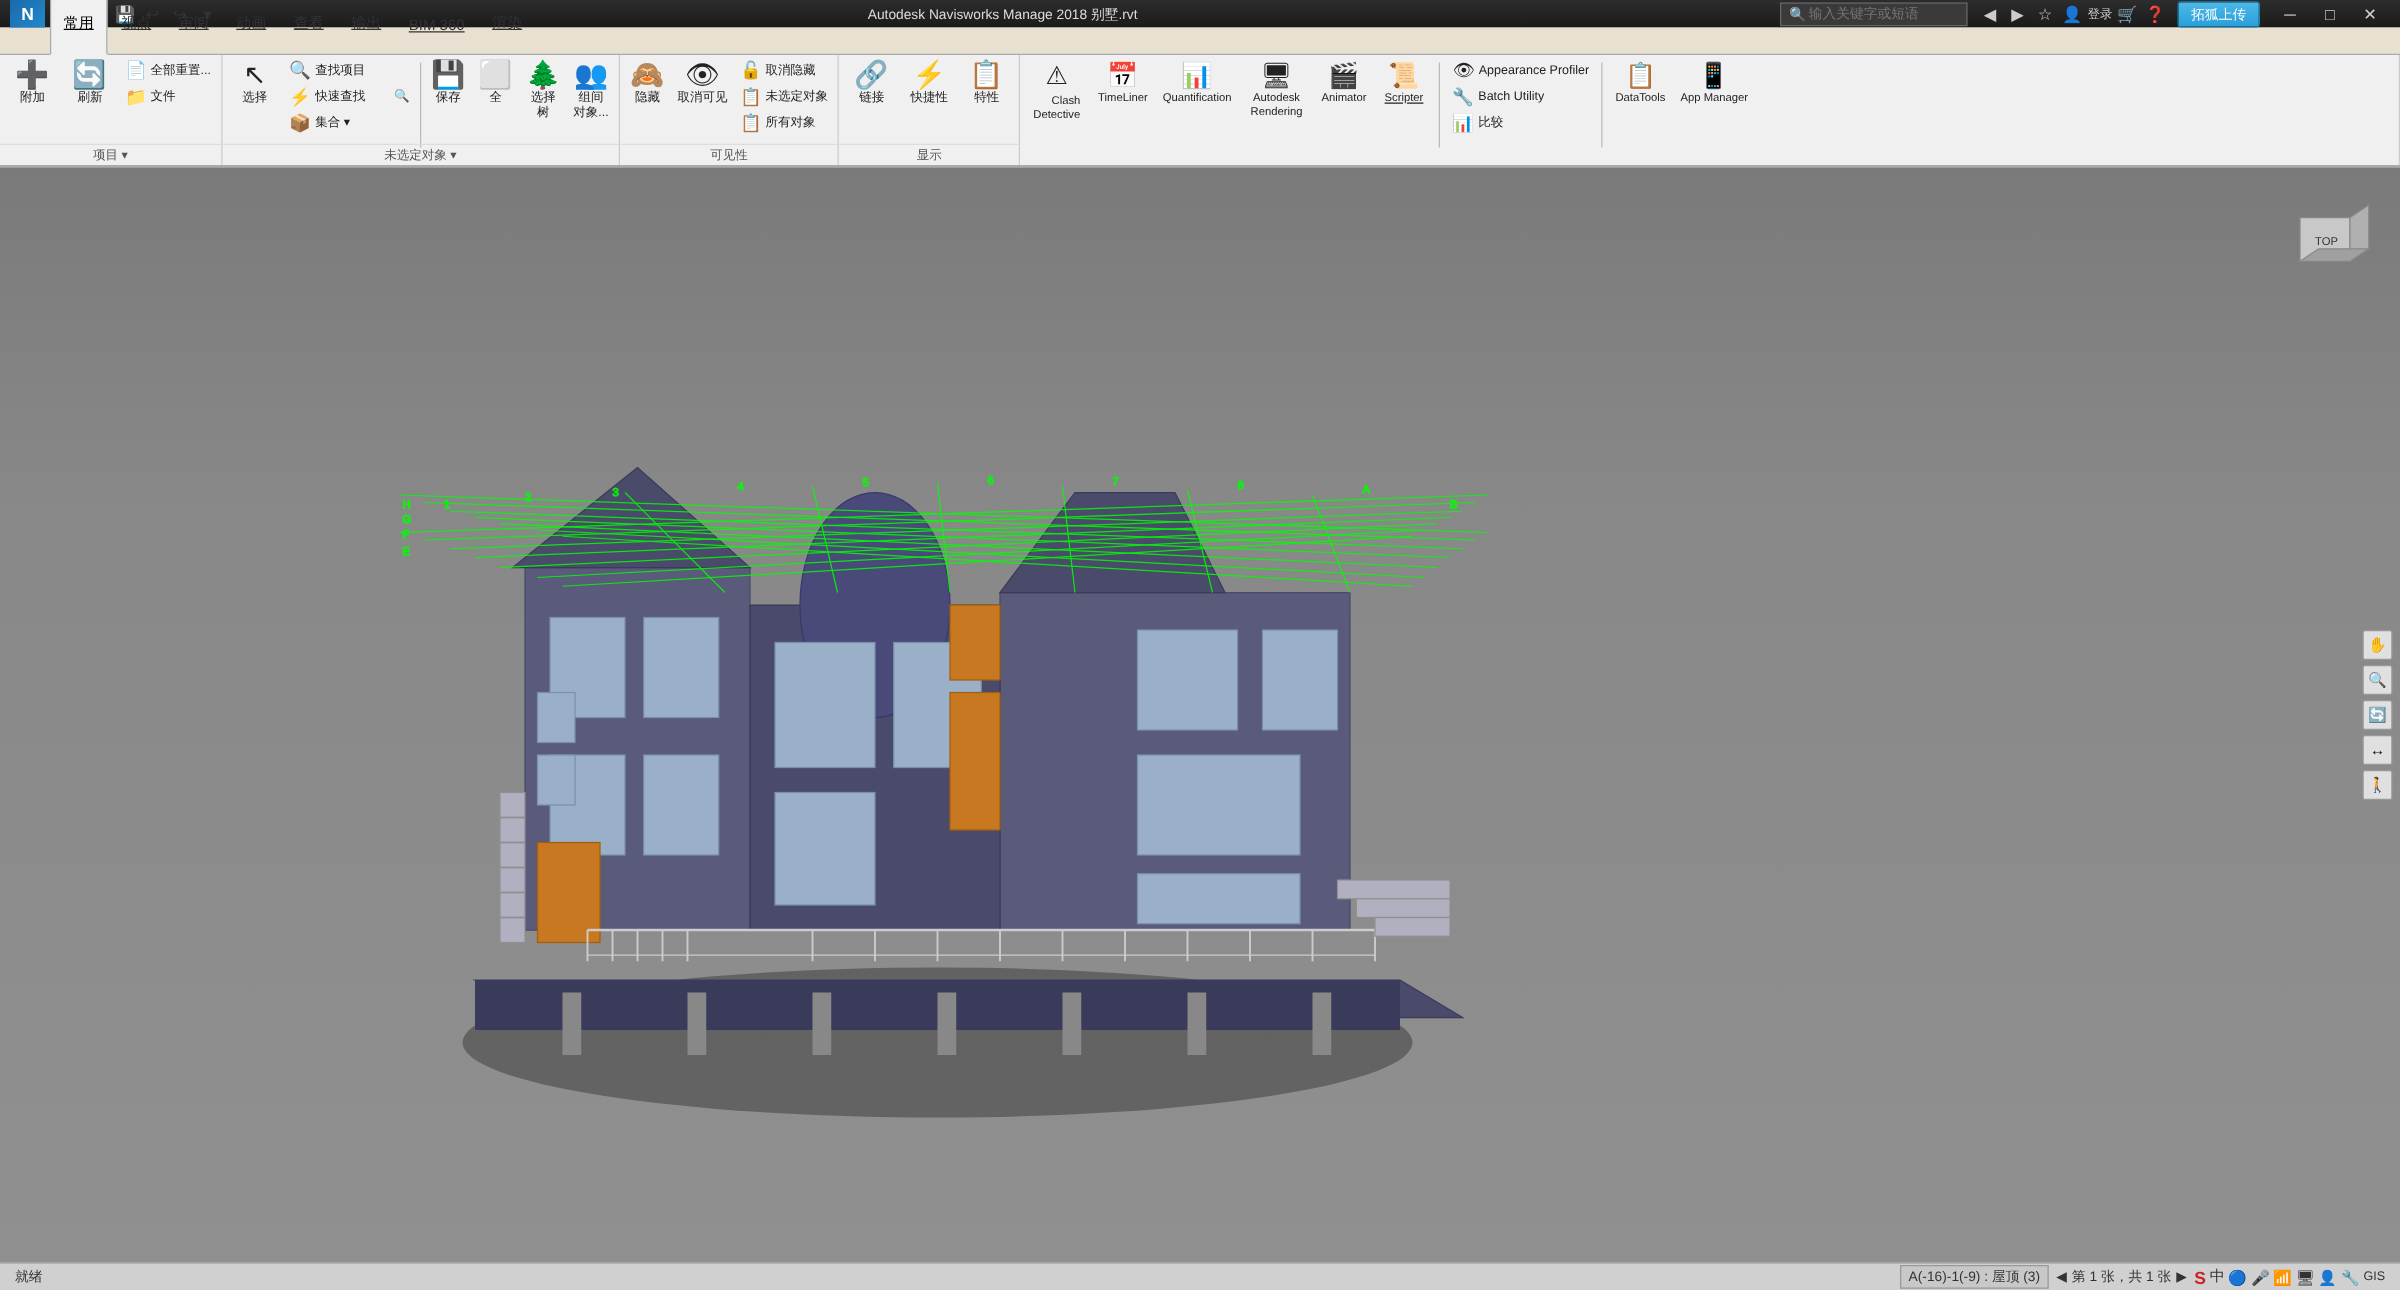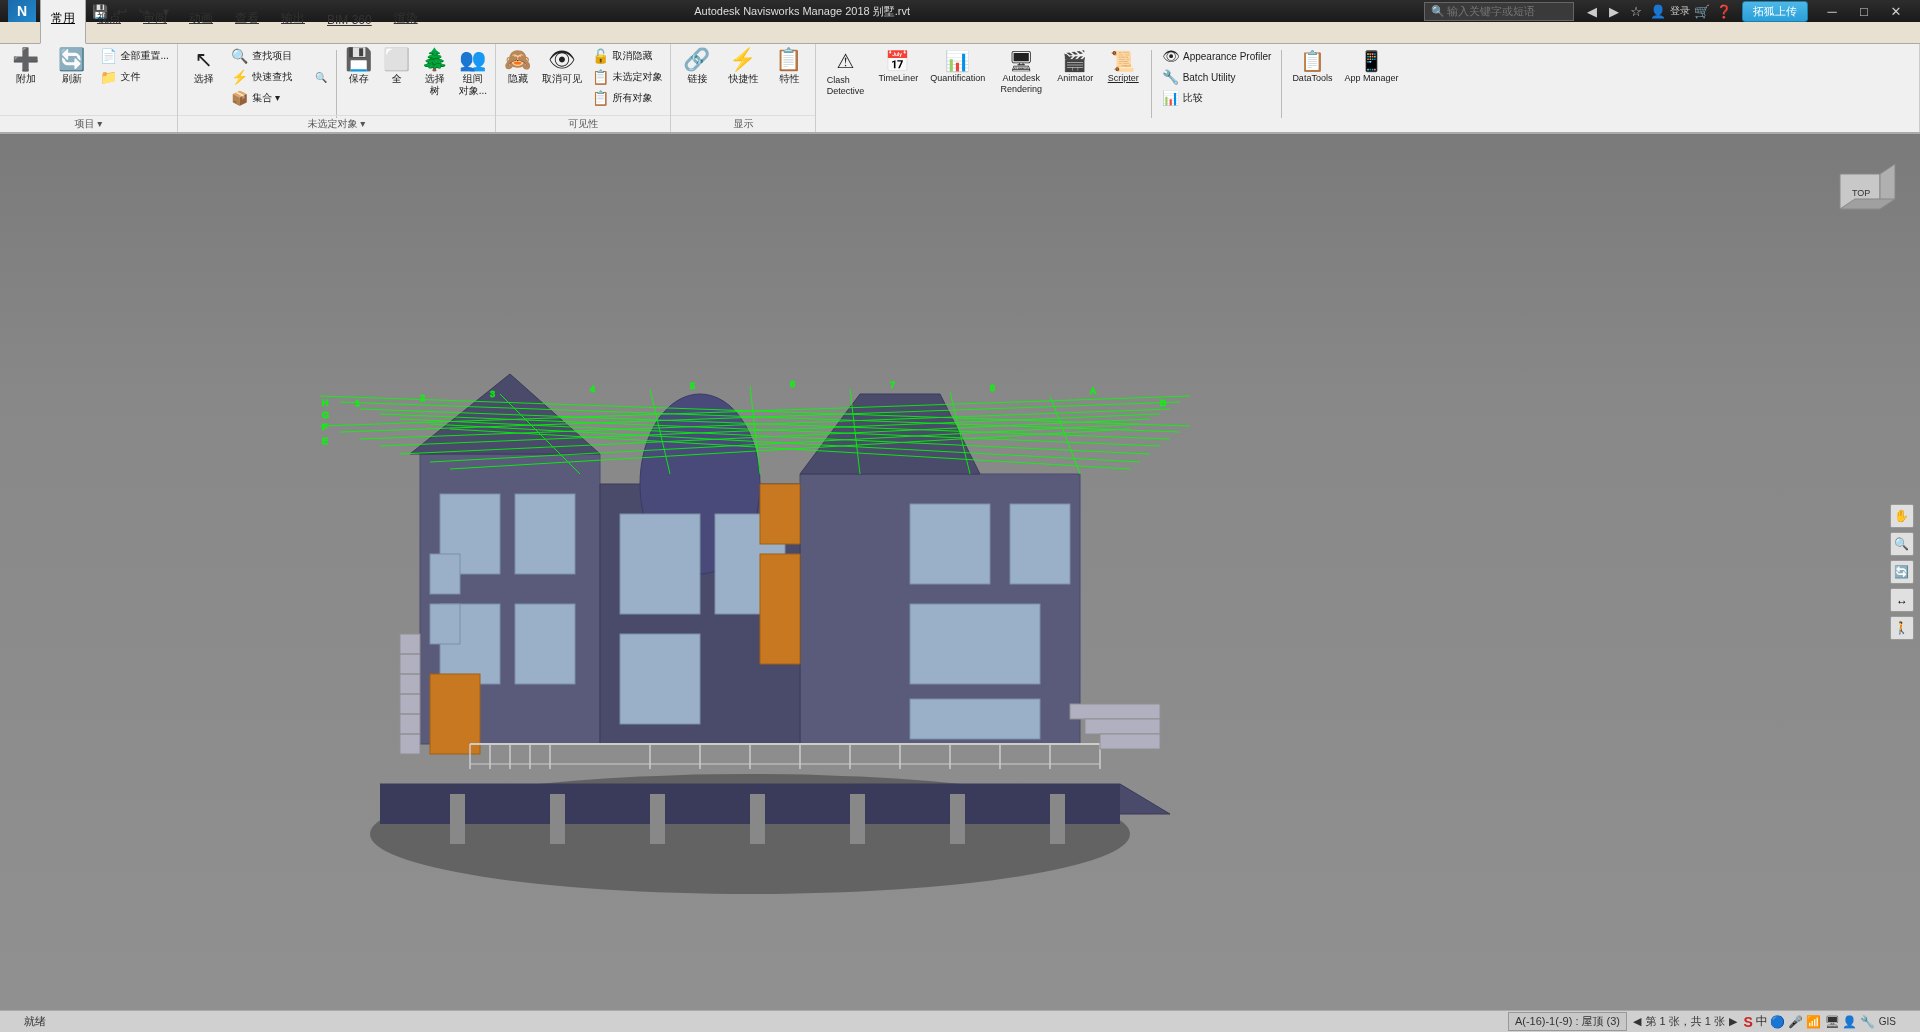--- a/index.html
+++ b/index.html
@@ -171,21 +171,21 @@
     }
 
     
     #statusbar {
       height: 22px;
       background: #d0d0d0;
       border-top: 1px solid #aaa;
       display: flex;
       align-items: center;
       justify-content: space-between;
-      padding: 0 24px;
+      padding: 0 12px;
       font-size: 11px;
       color: #333;
     }
     #statusbar-left { display: flex; align-items: center; gap: 10px; }
     #statusbar-right { display: flex; align-items: center; gap: 6px; }
 
     
     #coord-display {
       background: #c8c8c8;
       border: 1px solid #999;
@@ -404,21 +404,21 @@
       </div>
     </div>
     <div class="ribbon-group-label">显示</div>
   </div>
 
   <div class="ribbon-group" style="flex:1;">
     <div class="ribbon-group-content" style="gap:4px;">
 
       <div class="ribbon-btn large" style="min-width:50px;">
         <div style="font-size:20px;margin-bottom:2px;">⚠</div>
-        <div style="font-size:9px;text-align:left;">Clash<br>Detective</div>
+        <div style="font-size:9px;text-align:right;">Clash<br>Detective</div>
       </div>
 
       <div class="ribbon-btn large">
         <div style="font-size:20px;">📅</div>
         <div style="font-size:9px;">TimeLiner</div>
       </div>
 
       <div class="ribbon-btn large">
         <div style="font-size:20px;">📊</div>
         <div style="font-size:9px;">Quantification</div>

